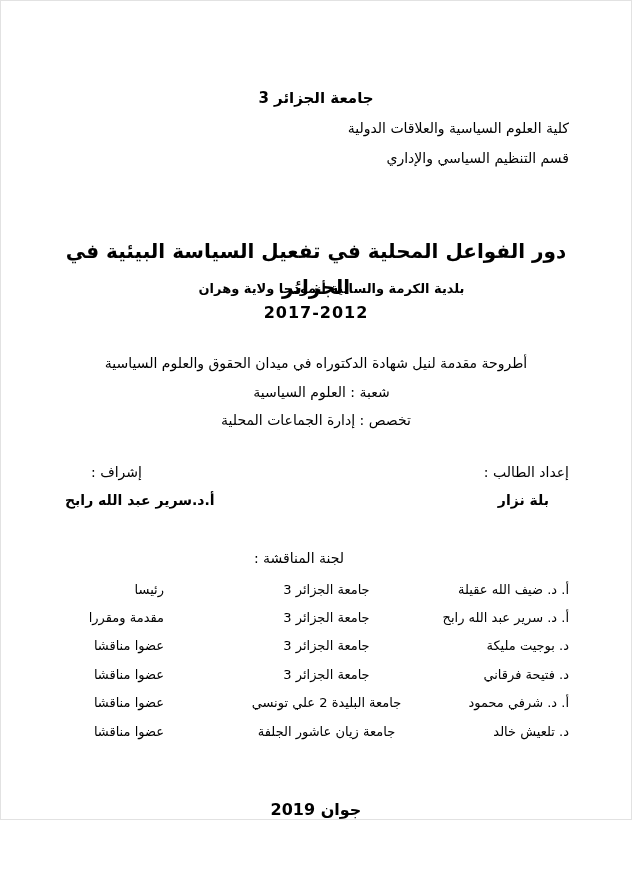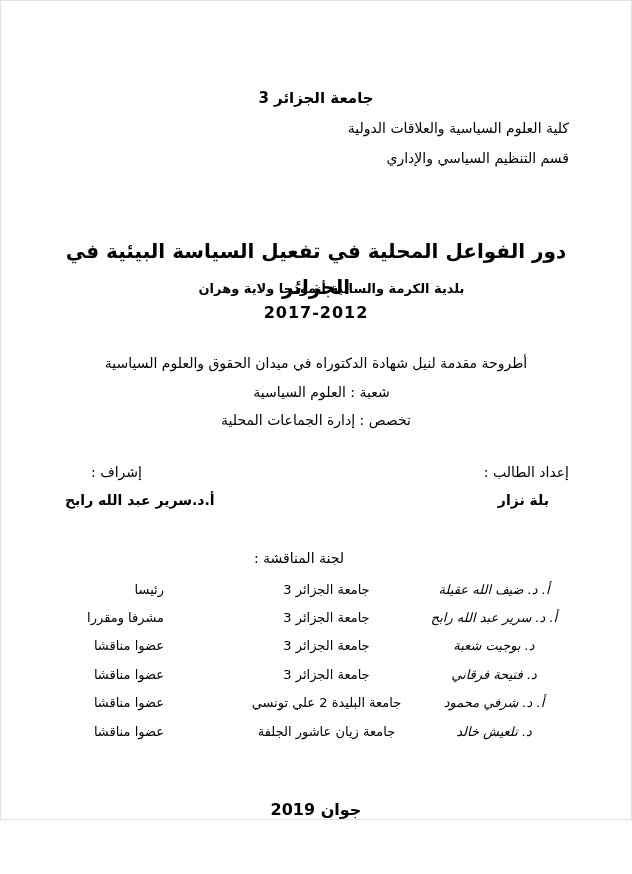--- a/index.html
+++ b/index.html
@@ -29,21 +29,21 @@
     direction:rtl;
   }
   .committee-row{
     display:grid;
     grid-template-columns:150px 185px 70px 1fr;
     height:28.4px;
     align-items:center;
     font-size:13px;
   }
   .cell{white-space:nowrap;}
-  .cell-name{text-align:center;font-style:italic;}
+  .cell-name{text-align:right;}
   .cell-univ{text-align:center;}
   .cell-role{text-align:right;}
 </style>
 </head>
 <body>
 
 <div class="page">
 
   <div class="abs center bold uni-line" style="top:87px;">جامعة الجزائر 3</div>
   <div class="abs f14" style="top:117px;right:62px;">كلية العلوم السياسية والعلاقات الدولية</div>
@@ -68,24 +68,24 @@
     <div class="committee-row">
       <div class="cell cell-name">أ. د.  ضيف الله عقيلة</div>
       <div class="cell cell-univ">جامعة الجزائر 3</div>
       <div class="cell"></div>
       <div class="cell cell-role">رئيسا</div>
     </div>
     <div class="committee-row">
       <div class="cell cell-name">أ. د.  سرير عبد الله رابح</div>
       <div class="cell cell-univ">جامعة الجزائر 3</div>
       <div class="cell"></div>
-      <div class="cell cell-role">مشرفا ومقررا</div>
+      <div class="cell cell-role">مقدمة ومقررا</div>
     </div>
     <div class="committee-row">
-      <div class="cell cell-name">د.  بوجيت شعبة</div>
+      <div class="cell cell-name">د.  بوجيت مليكة</div>
       <div class="cell cell-univ">جامعة الجزائر 3</div>
       <div class="cell"></div>
       <div class="cell cell-role">عضوا مناقشا</div>
     </div>
     <div class="committee-row">
       <div class="cell cell-name">د. فتيحة فرقاني</div>
       <div class="cell cell-univ">جامعة الجزائر 3</div>
       <div class="cell"></div>
       <div class="cell cell-role">عضوا مناقشا</div>
     </div>

